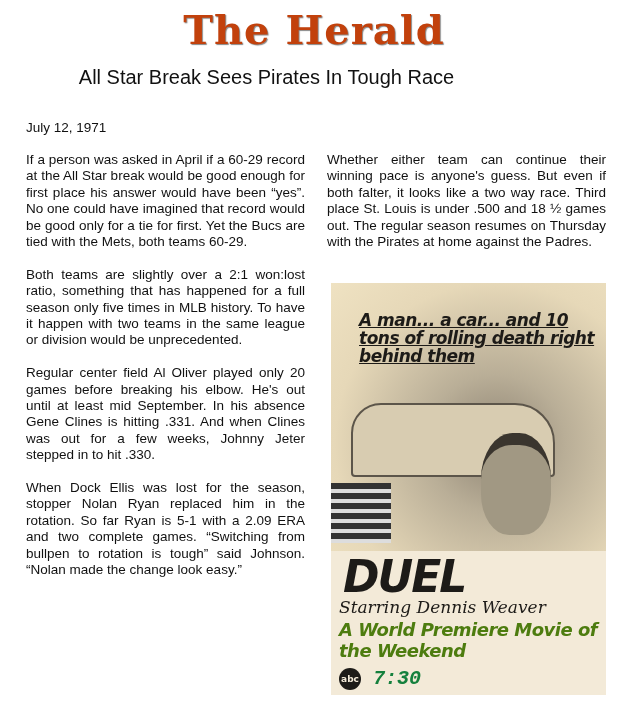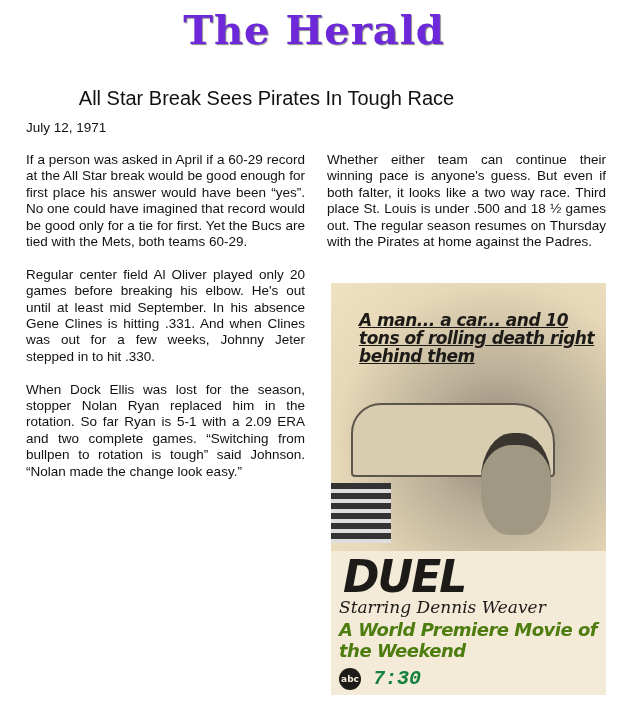--- a/index.html
+++ b/index.html
@@ -1,18 +1,18 @@
 <!DOCTYPE html>
 <html><head>
 <meta charset="utf-8">
 <style>
   html, body { margin: 0; padding: 0; background: #ffffff; }
   body { width: 628px; height: 714px; position: relative; overflow: hidden; font-family: "Liberation Sans", sans-serif; color: #111; }
-  .masthead { position: absolute; top: 6px; left: 0; width: 628px; text-align: center; font-family: "DejaVu Serif", serif; font-weight: bold; font-size: 40px; letter-spacing: 1px; color: #6d28d9; text-shadow: 1px 1px 1px #888; }
-  .headline { position: absolute; top: 66px; left: 0; width: 533px; text-align: center; font-size: 20px; color: #111; margin-top: 21px; }
+  .masthead { position: absolute; top: 6px; left: 0; width: 628px; text-align: center; font-family: "DejaVu Serif", serif; font-weight: bold; font-size: 40px; letter-spacing: 1px; color: #c2410c; text-shadow: 1px 1px 1px #888; }
+  .headline { position: absolute; top: 66px; left: 0; width: 533px; text-align: center; font-size: 20px; color: #111; }
   .dateline { position: absolute; top: 120px; left: 26px; font-size: 13.5px; }
   .col { position: absolute; font-size: 13.5px; line-height: 16.4px; text-align: justify; }
   .col p { margin: 0 0 16.4px 0; }
   .col-left { left: 26px; top: 152px; width: 279px; }
   .col-right { left: 327px; top: 152px; width: 279px; }
   .ad { position: absolute; left: 331px; top: 283px; width: 275px; height: 412px; background: #f3ead8; overflow: hidden; }
   .ad-photo { position: absolute; left: 0; top: 0; width: 275px; height: 268px;
     background: radial-gradient(circle at 60% 60%, #8c8272 0%, #b9ae97 30%, #e6d8b8 70%, #efe2c2 100%); }
   .ad-truck { position: absolute; left: 20px; top: 120px; width: 200px; height: 70px; background: #d8ccb1; border: 2px solid #5c554a; border-radius: 30px 40px 4px 4px; }
   .ad-grille { position: absolute; left: 0; top: 200px; width: 60px; height: 60px; background: repeating-linear-gradient(180deg, #333 0 6px, #ddd 6px 10px); }
@@ -27,20 +27,21 @@
 </style>
 </head>
 <body>
 
 <div class="masthead">The Herald</div>
 <div class="headline">All Star Break Sees Pirates In Tough Race</div>
 <div class="dateline">July 12, 1971</div>
 
 <div class="col col-left">
   <p>If a person was asked in April if a 60-29 record at the All Star break would be good enough for first place his answer would have been “yes”. No one could have imagined that record would be good only for a tie for first. Yet the Bucs are tied with the Mets, both teams 60-29.</p>
+  <p>Both teams are slightly over a 2:1 won:lost ratio, something that has happened for a full season only five times in MLB history. To have it happen with two teams in the same league or division would be unprecedented.</p>
   <p>Regular center field Al Oliver played only 20 games before breaking his elbow. He's out until at least mid September. In his absence Gene Clines is hitting .331. And when Clines was out for a few weeks, Johnny Jeter stepped in to hit .330.</p>
   <p>When Dock Ellis was lost for the season, stopper Nolan Ryan replaced him in the rotation. So far Ryan is 5-1 with a 2.09 ERA and two complete games. “Switching from bullpen to rotation is tough” said Johnson. “Nolan made the change look easy.”</p>
 </div>
 
 <div class="col col-right">
   <p>Whether either team can continue their winning pace is anyone's guess. But even if both falter, it looks like a two way race. Third place St. Louis is under .500 and 18 ½ games out. The regular season resumes on Thursday with the Pirates at home against the Padres.</p>
 </div>
 
 <div class="ad">
   <div class="ad-photo">

